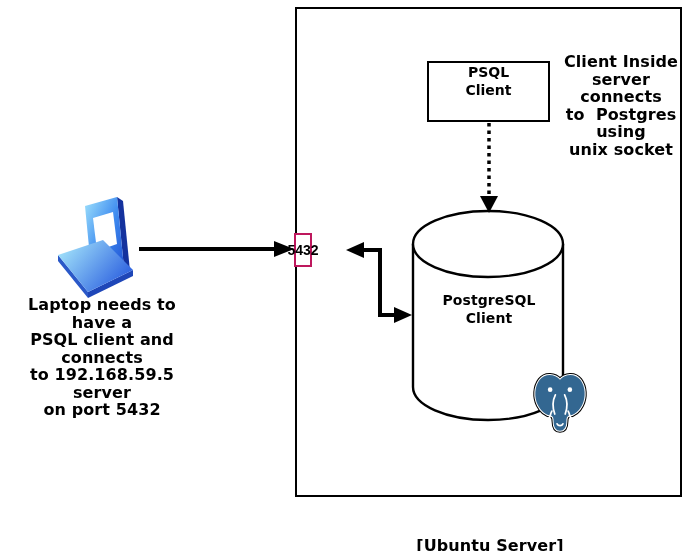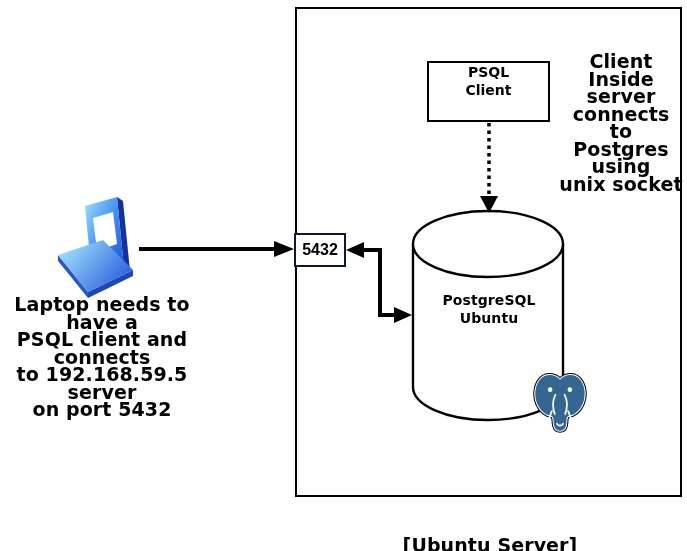--- a/index.html
+++ b/index.html
@@ -10,47 +10,47 @@
     height: 551px;
     background: #ffffff;
     font-family: "DejaVu Sans", sans-serif;
     color: #000;
     overflow: hidden;
   }
   .abs { position: absolute; }
   .note {
     text-align: center;
     white-space: pre-wrap;
-    font-size: 19px;
+    font-size: 16px;
     line-height: 17.5px;
     font-weight: 600;
     letter-spacing: 0.1px;
   }
   .server-rect {
     left: 295px; top: 7px; width: 387px; height: 490px;
     border: 2px solid #000;
     background: transparent;
   }
   .psql-client-box {
     left: 427px; top: 61px; width: 123px; height: 61px;
     border: 2px solid #000;
     background: #fff;
     display: flex; align-items: flex-start; justify-content: center;
     text-align: center;
     white-space: pre-wrap;
     font-size: 14px; line-height: 18px; font-weight: 600;
   }
   .unix-note { left: 556px; top: 53px; width: 130px; }
   .port-box {
-    left: 294px; top: 233px; width: 52px; height: 34px;
-    border: 2px solid #0f172a;
+    left: 294px; top: 233px; width: 18px; height: 34px;
+    border: 2px solid #be185d;
     background: #fff;
     display: flex; align-items: center; justify-content: center;
     font-family: "Liberation Sans", sans-serif;
-    font-size: 16px; font-weight: 700;
+    font-size: 14px; font-weight: 700;
     z-index: 5;
   }
   .db-label {
     left: 428px; top: 291px; width: 122px;
     text-align: center; white-space: pre-wrap;
     font-size: 14px; line-height: 18px; font-weight: 600;
     z-index: 4;
   }
   .laptop-note { left: 6px; top: 296px; width: 192px; }
   .server-caption { left: 390px; top: 537px; width: 200px; }
@@ -76,21 +76,21 @@
 server connects
 to  Postgres using
 unix socket</div>
 
   <svg class="abs cylinder-svg" width="154" height="215" viewBox="0 0 154 215">
     <path d="M2,35 L2,178 A75 33 0 0 0 152,178 L152,35" fill="#ffffff" stroke="#000" stroke-width="2.4"></path>
     <ellipse cx="77" cy="35" rx="75" ry="33" fill="#ffffff" stroke="#000" stroke-width="2.4"></ellipse>
   </svg>
 
   <div class="abs note db-label">PostgreSQL
-Ubuntu</div>
+Client</div>
 
   <div class="abs port-box">
     <span>5432</span>
   </div>
 
   <svg class="abs laptop-svg" width="85" height="108" viewBox="0 0 85 108">
     <defs>
       <linearGradient id="lgScreen" x1="0" y1="0" x2="1" y2="1">
         <stop offset="0" stop-color="#9fe2fc"></stop>
         <stop offset="0.5" stop-color="#3f8cf0"></stop>

